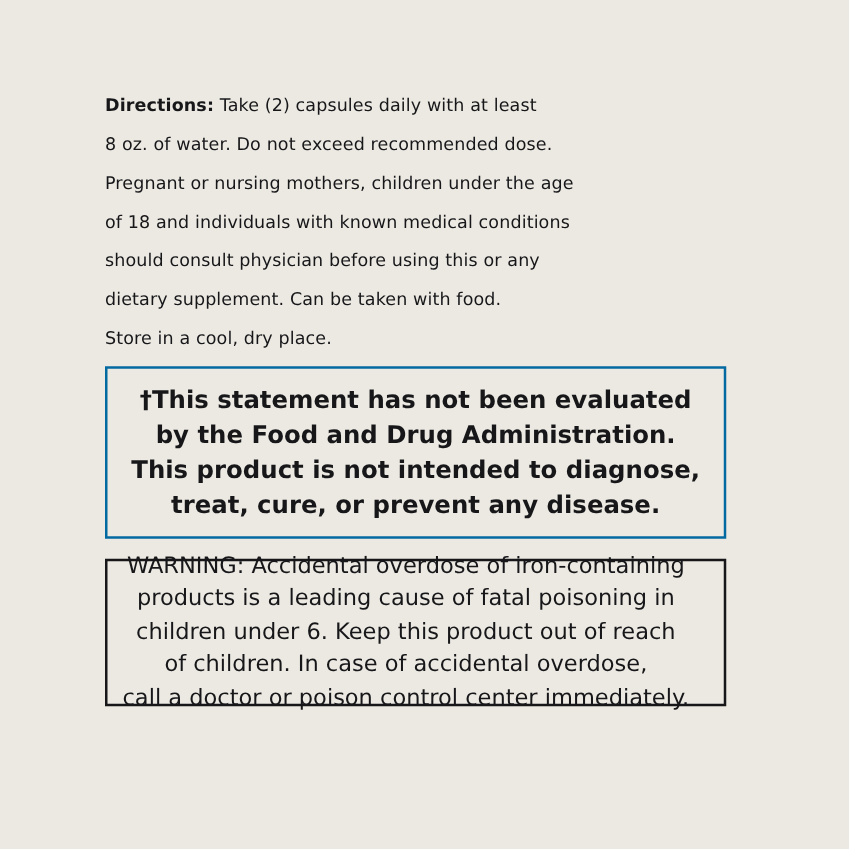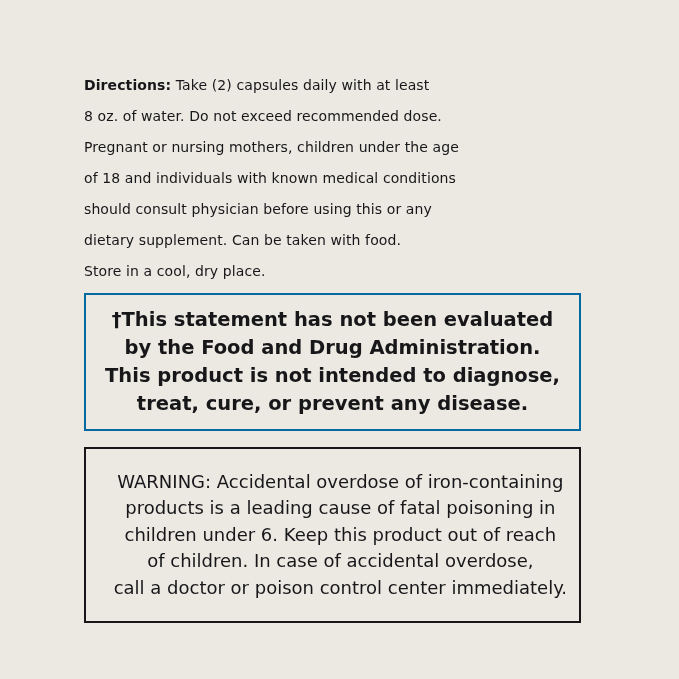--- a/index.html
+++ b/index.html
@@ -58,26 +58,26 @@
     text-align: center;
     color: #17171a;
     white-space: pre-line;
     padding: 0 10px;
   }
   .warning-box {
     position: absolute;
     left: 84px;
     top: 447px;
     width: 497px;
-    height: 176px;
+    height: 118px;
     border: 2px solid #17171a;
     box-sizing: border-box;
     display: flex;
     align-items: center;
-    justify-content: flex-end;
+    justify-content: flex-start;
   }
   .warning-text {
     font-size: 18px;
     line-height: 26.5px;
     text-align: center;
     color: #17171a;
     white-space: pre-line;
     padding: 0 12px;
   }
   .warning-text .lead {

